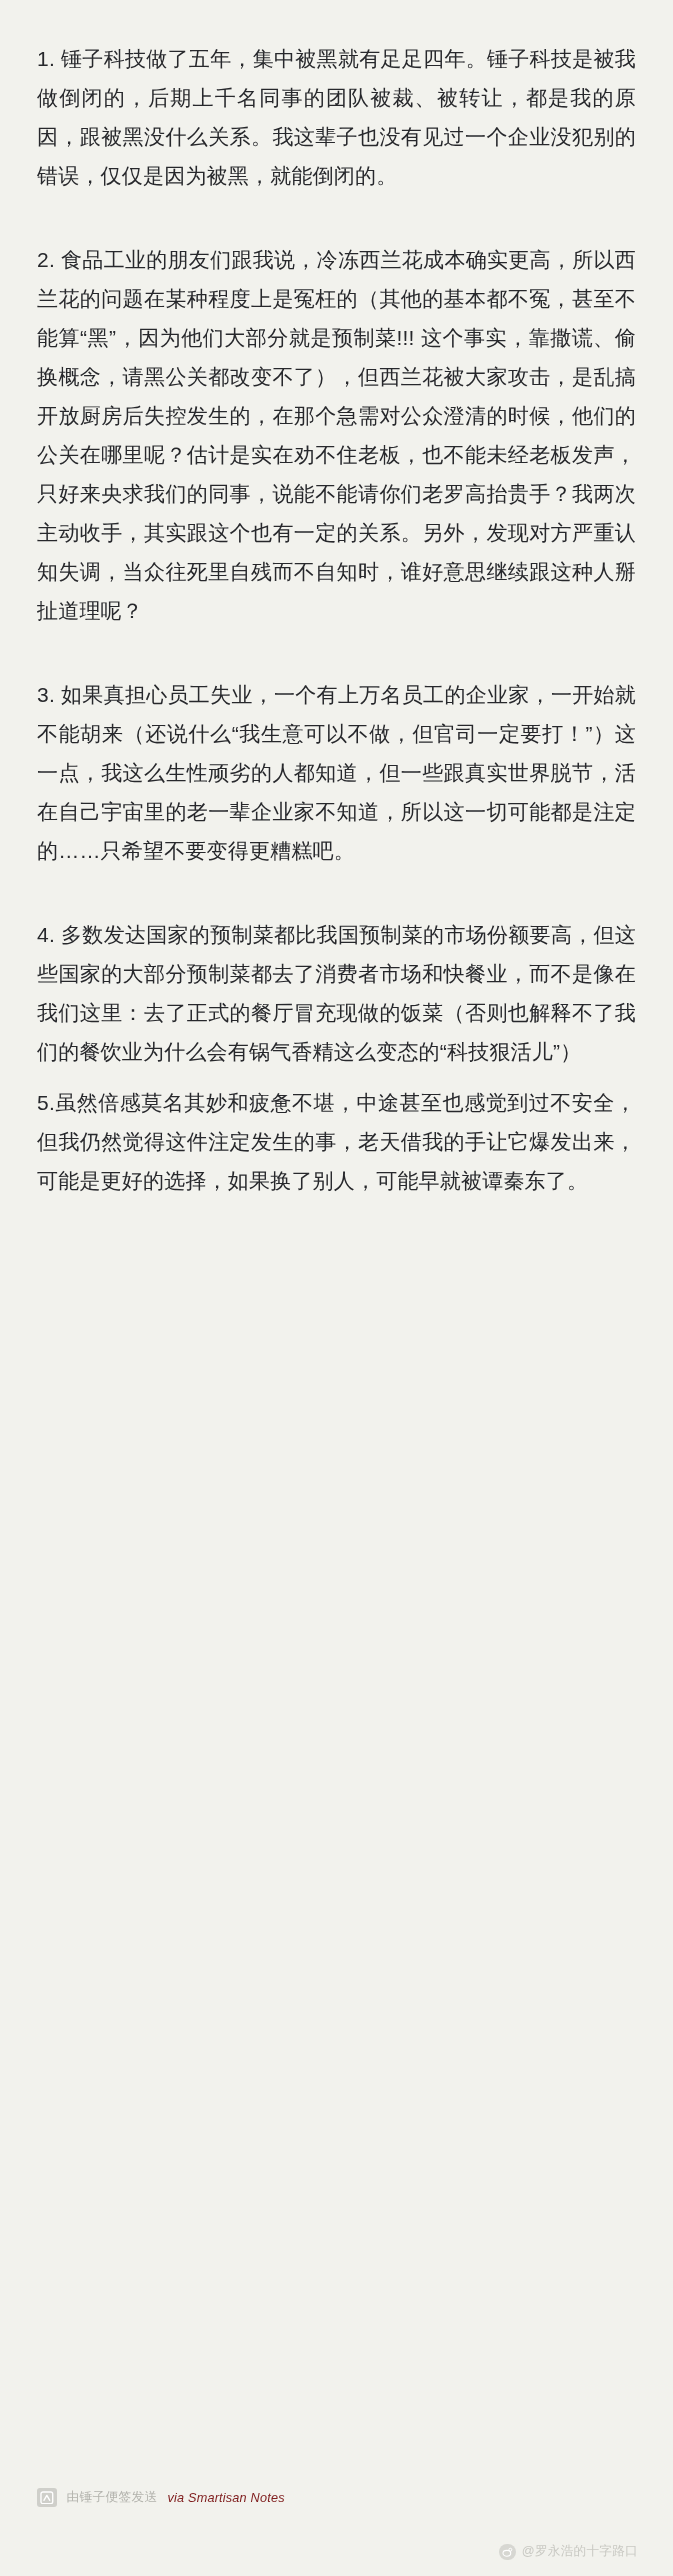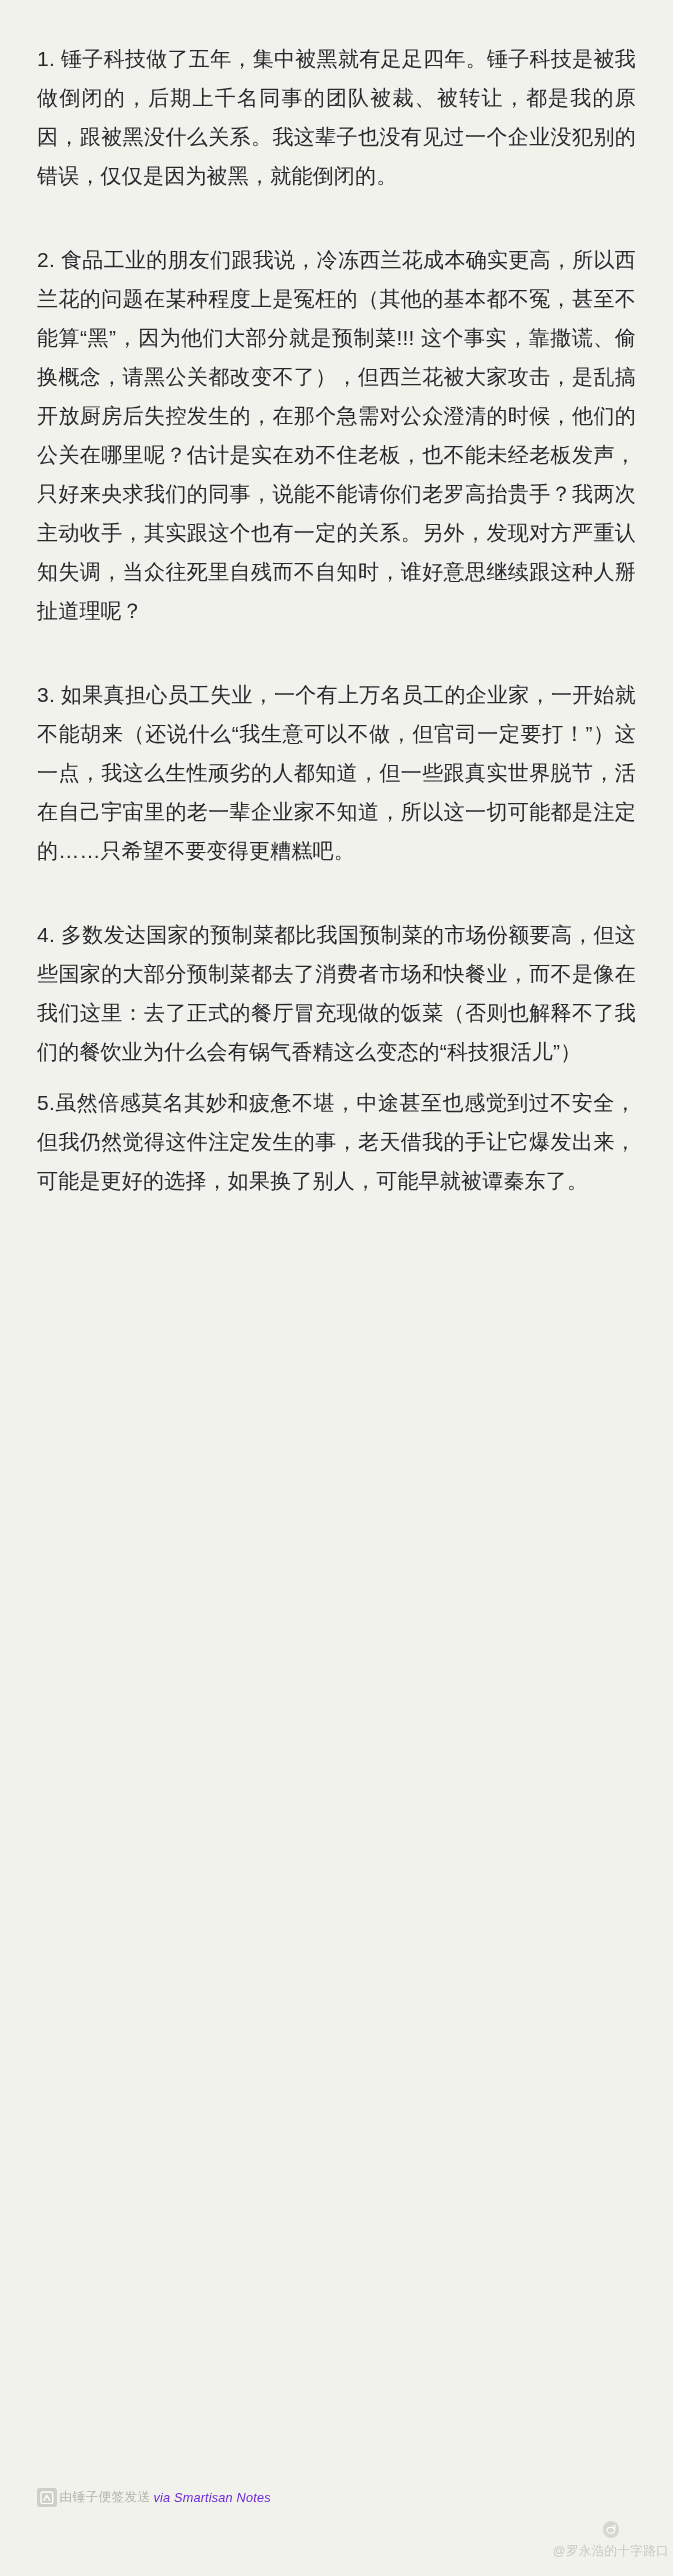--- a/index.html
+++ b/index.html
@@ -40,51 +40,50 @@
   }
   .footer {
     position: absolute;
     left: 0;
     right: 0;
     bottom: 62px;
     height: 33px;
     padding: 0 37px;
     display: flex;
     align-items: center;
-    gap: 3px;
+    gap: 10px;
   }
   .footer-logo {
     width: 19.5px;
     height: 19.5px;
     border-radius: 2.9px;
     background: #cfcfca;
     display: inline-flex;
     align-items: center;
     justify-content: center;
   }
   .footer-logo svg { display: block; }
   .footer-text {
     font-size: 12.7px;
     color: #b3b3ad;
     letter-spacing: 0.3px;
   }
   .footer-brand {
     font-size: 12.7px;
-    color: #6d28d9;
+    color: #7f1d1d;
     font-style: italic;
     letter-spacing: 0.2px;
   }
   .watermark {
     position: absolute;
-    right: 4px;
+    right: 35px;
     bottom: 15.6px;
     display: flex;
     align-items: center;
     gap: 5.9px;
-    flex-direction: column;
   }
   .wm-icon {
     width: 16.6px;
     height: 16.6px;
     border-radius: 50%;
     background: #d7d7d2;
     display: inline-flex;
     align-items: center;
     justify-content: center;
   }

